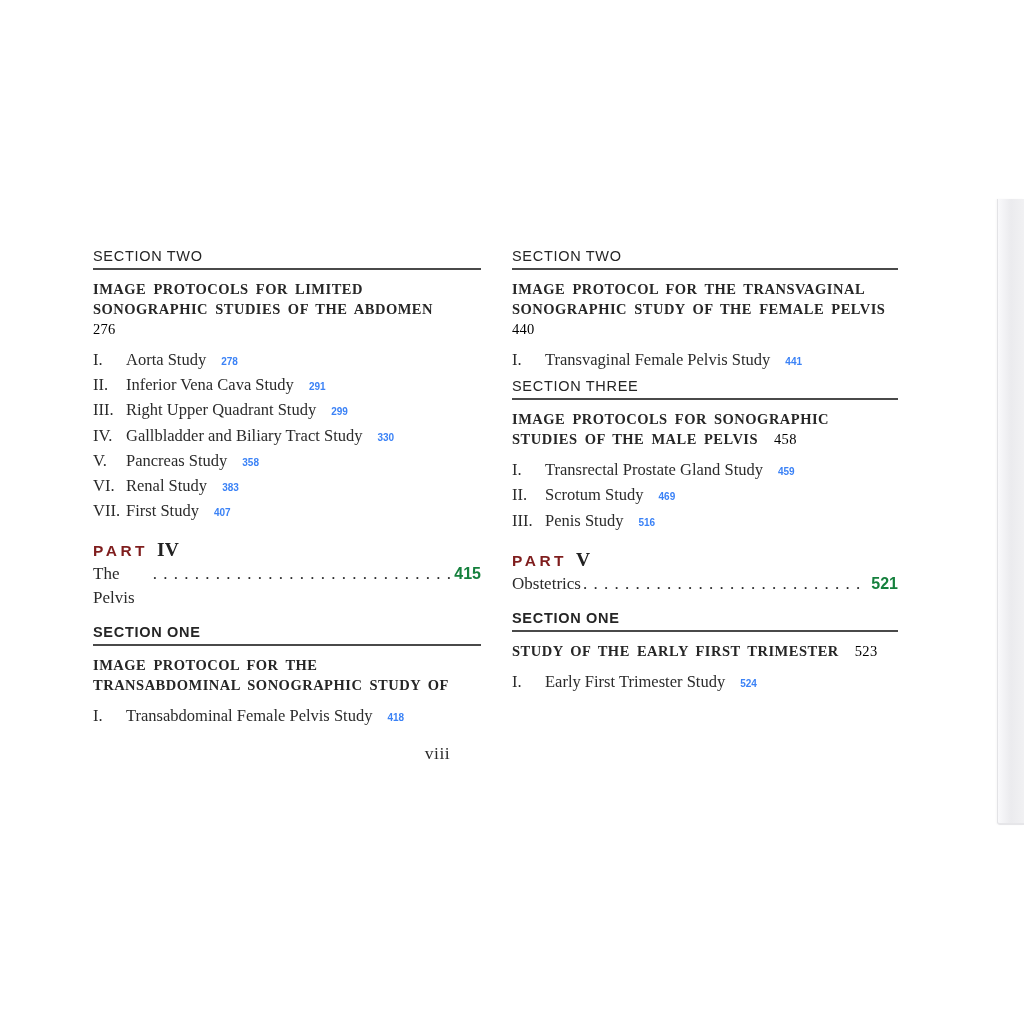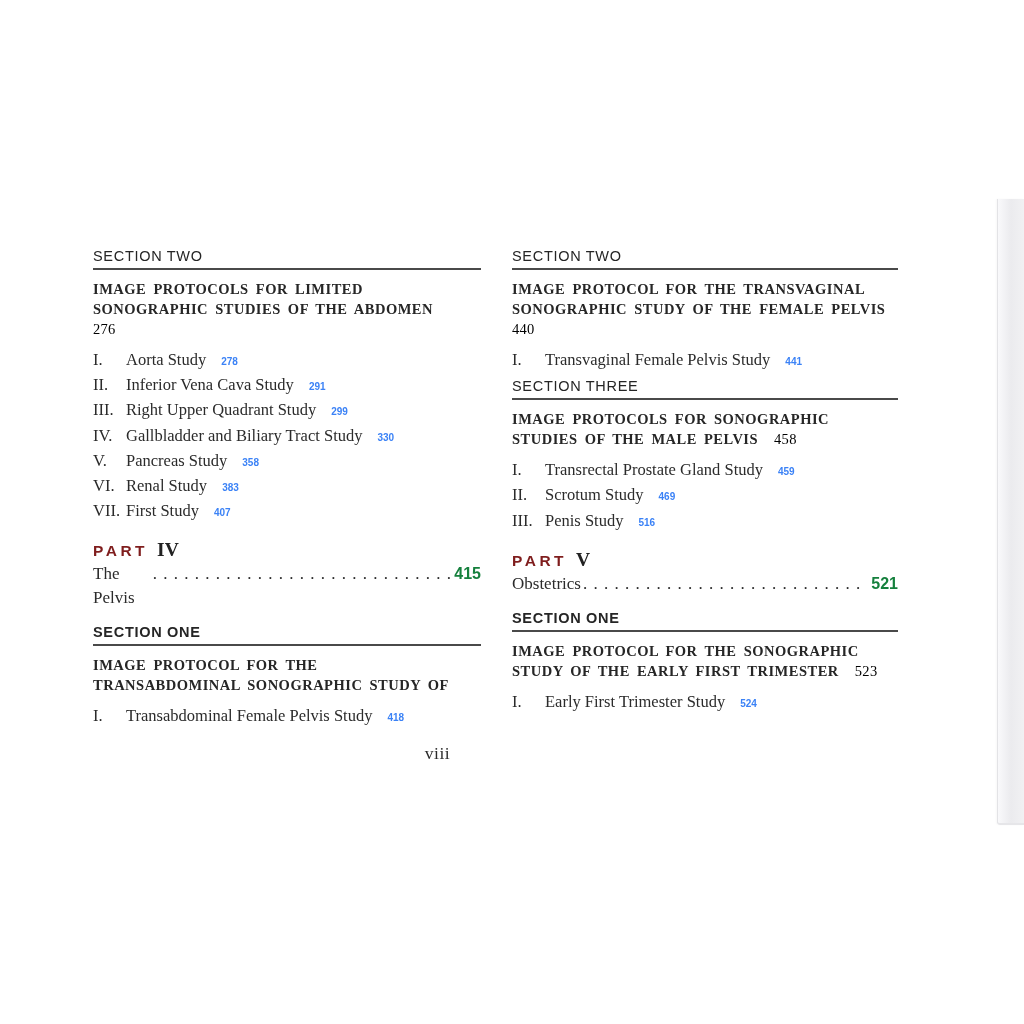--- a/index.html
+++ b/index.html
@@ -266,21 +266,20 @@
         <span class="leader">. . . . . . . . . . . . . . . . . . . . . . . . . . . . . . . . . . . .</span>
         <span class="part-page">521</span>
       </div>
     </div>
 
     <div class="section-header mt14">
       <div class="section-label">SECTION ONE</div>
     </div>
 
     <div class="heading">
-      <div>IMAGE PROTOCOL FOR THE SONOGRAPHIC</div>
       <div><span>STUDY OF THE EARLY FIRST TRIMESTER</span><span class="h-page inline">523</span></div>
     </div>
 
     <div class="toc-list">
       <div class="toc-item">
         <span class="numeral">I.</span>
         <span class="item-title">Early First Trimester Study</span>
         <span class="item-page">524</span>
       </div>
     </div>

